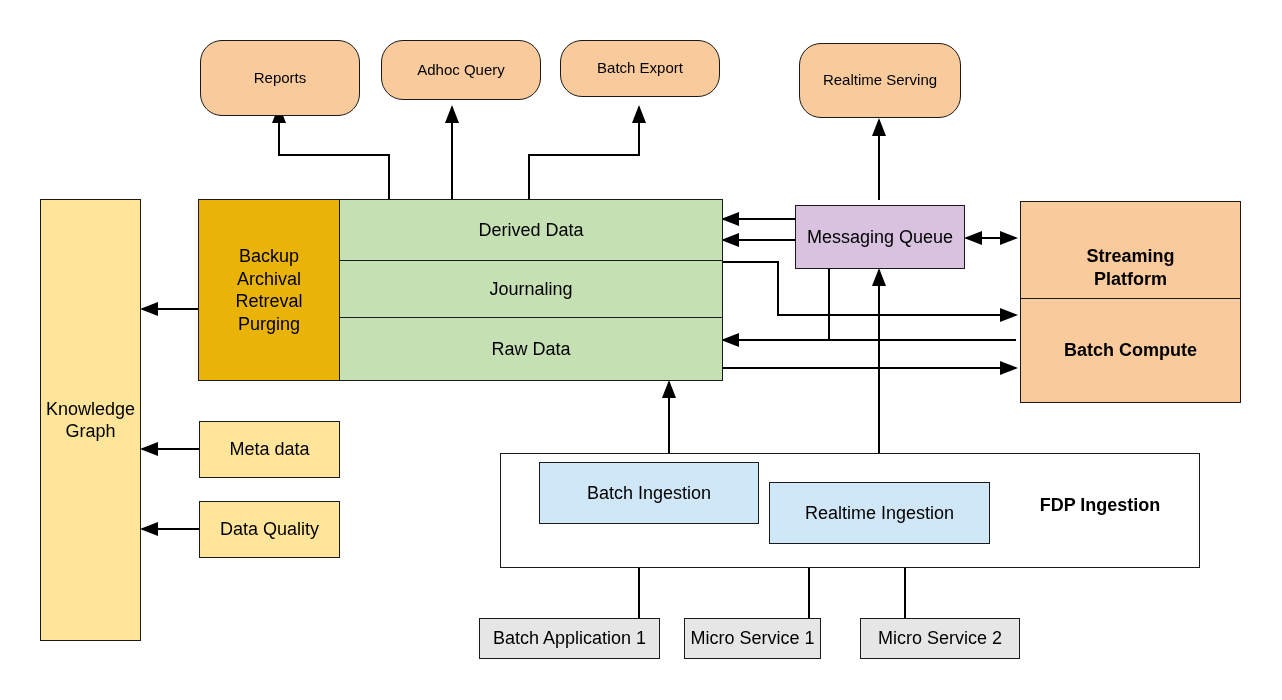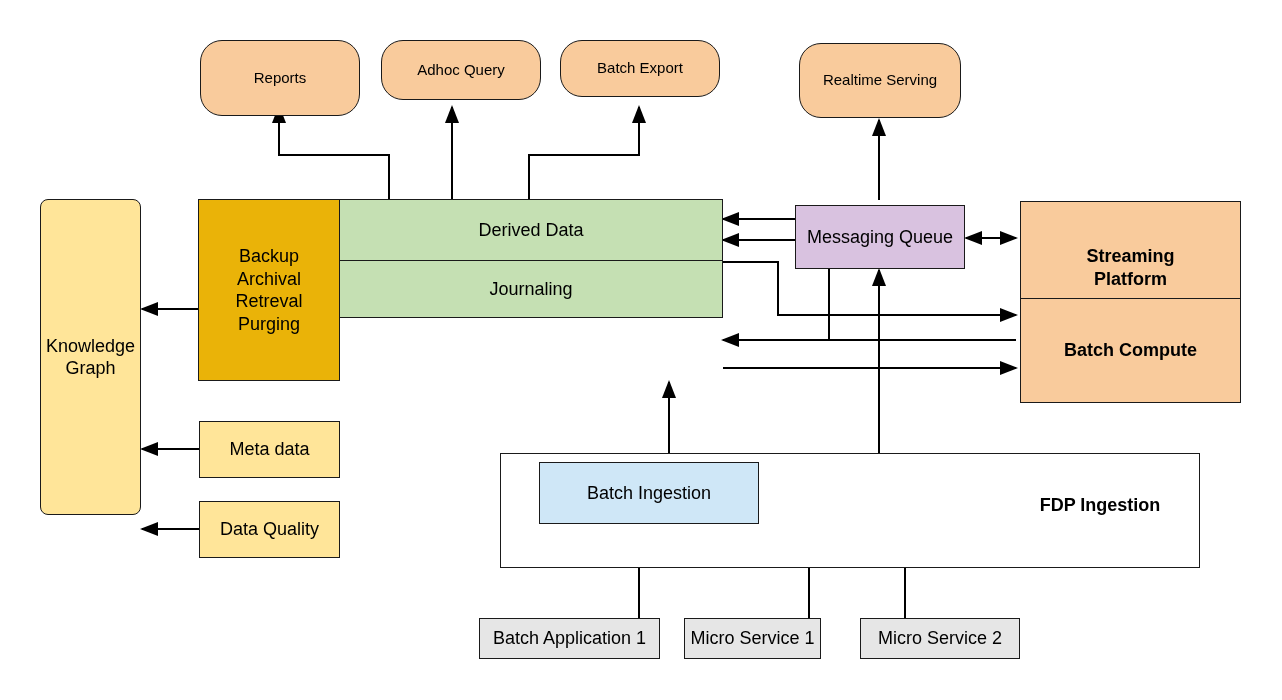--- a/index.html
+++ b/index.html
@@ -120,40 +120,43 @@
   </div>
 
   <div class="node rounded orange" style="left:560px; top:40px; width:160px; height:57px;">
     <span>Batch Export</span>
   </div>
 
   <div class="node rounded orange" style="left:799px; top:43px; width:162px; height:75px;">
     <span>Realtime Serving</span>
   </div>
 
-  <div class="node rect yellow f15" style="left:40px; top:199px; width:101px; height:316px;border-radius:8px;">
+  <div class="node rect yellow f15" style="left:40px; top:199px; width:101px; height:442px;">
     <span class="multiline">Knowledge
 Graph</span>
   </div>
 
   <div class="node rect green-dark f15" style="left:198px; top:199px; width:142px; height:182px;">
     <span class="multiline">Backup
 Archival
 Retreval
 Purging</span>
   </div>
 
   <div class="node rect green-light f15" style="left:339px; top:199px; width:384px; height:62px;">
     <span>Derived Data</span>
   </div>
 
   <div class="node rect green-light f15" style="left:339px; top:260px; width:384px; height:58px;">
     <span>Journaling</span>
   </div>
 
+  <div class="node rect green-light f15" style="left:339px; top:317px; width:384px; height:64px;">
+    <span>Raw Data</span>
+  </div>
 
   <div class="node rect purple f15" style="left:795px; top:205px; width:170px; height:64px;">
     <span>Messaging Queue</span>
   </div>
 
   <div class="node rect orange bold f18" style="left:1020px; top:185px; width:221px; height:133px;margin-top:16px;">
     <span class="multiline">Streaming
 Platform</span>
   </div>
 
@@ -172,20 +175,23 @@
   <div class="node rect white" style="left:500px; top:453px; width:700px; height:115px; display:block;"></div>
 
   <div class="node noborder bold f18" style="left:1020px; top:490px; width:160px; height:30px; background:transparent;">
     <span>FDP Ingestion</span>
   </div>
 
   <div class="node rect blue f15" style="left:539px; top:462px; width:220px; height:62px;">
     <span>Batch Ingestion</span>
   </div>
 
+  <div class="node rect blue f15" style="left:769px; top:482px; width:221px; height:62px;">
+    <span>Realtime Ingestion</span>
+  </div>
 
   <div class="node rect grey f15" style="left:479px; top:618px; width:181px; height:41px;">
     <span>Batch Application 1</span>
   </div>
 
   <div class="node rect grey f15" style="left:684px; top:618px; width:137px; height:41px;">
     <span>Micro Service 1</span>
   </div>
 
   <div class="node rect grey f15" style="left:860px; top:618px; width:160px; height:41px;">

